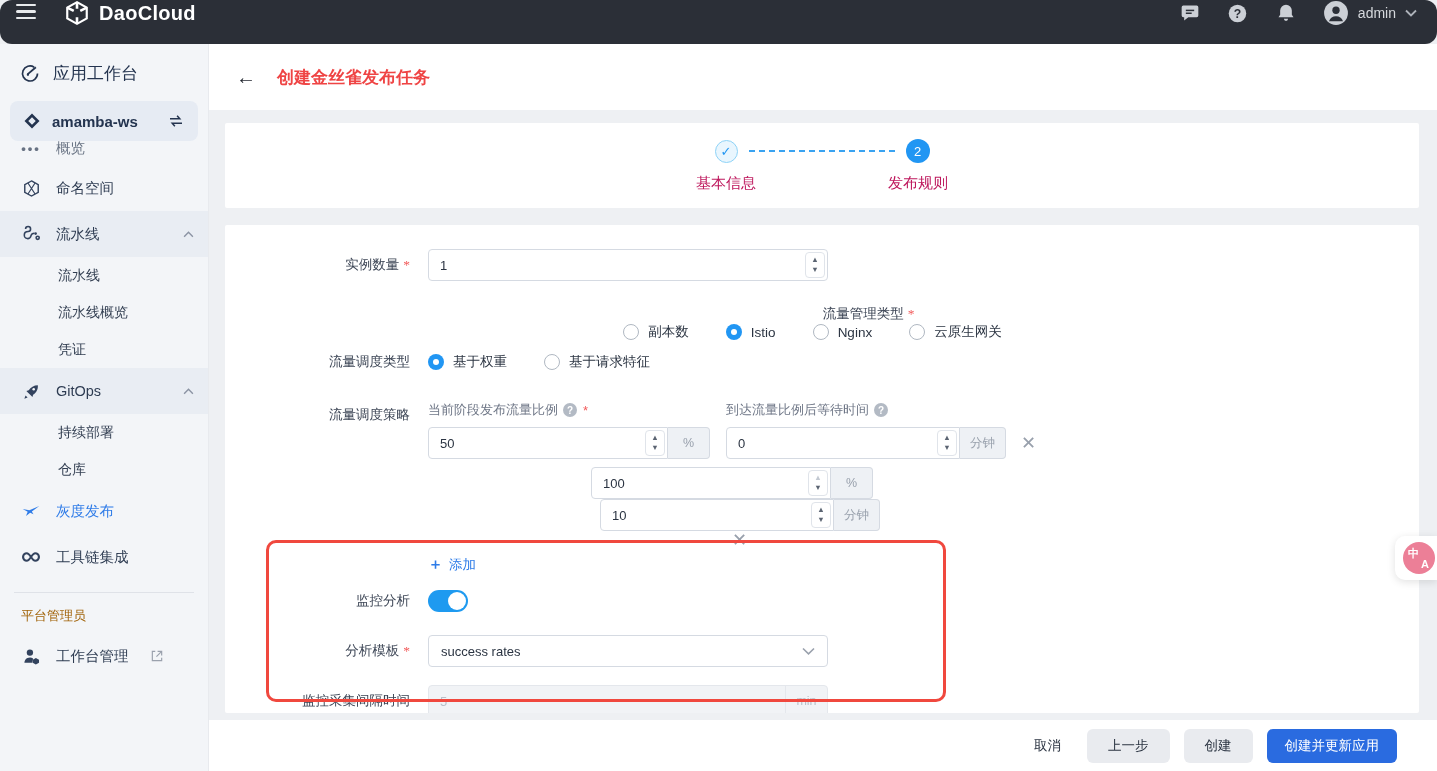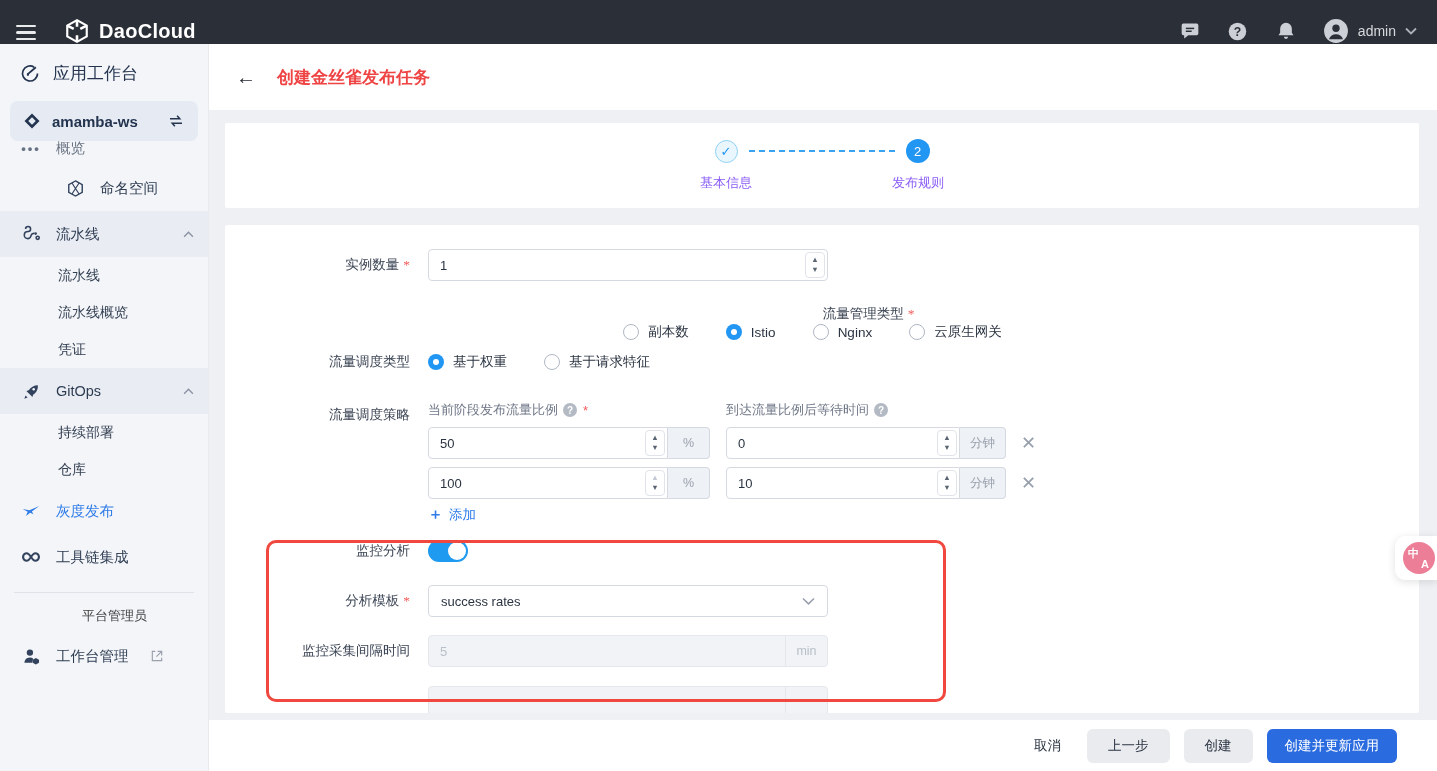--- a/index.html
+++ b/index.html
@@ -5,21 +5,21 @@
   * { box-sizing: border-box; }
   html,body { margin:0; padding:0; }
   body {
     width:1437px; height:771px; overflow:hidden;
     font-family:"Liberation Sans","DejaVu Sans",sans-serif;
     background:#eef0f3; color:#2b3442;
     -webkit-font-smoothing:antialiased;
   }
   
   .topbar { position:fixed; top:0; left:0; width:1437px; height:44px; background:#2b2f37;
-    display:flex; align-items:flex-end; z-index:50; }
+    display:flex; align-items:flex-start; z-index:50;border-radius:12px; }
   .hamburger { margin-left:16px; width:20px; cursor:pointer; }
   .hamburger span { display:block; height:2.4px; background:#e8eaec; border-radius:2px; margin:4px 0; }
   .brand { display:flex; align-items:center; gap:9px; margin-left:28px; }
   .brand-name { font-size:20px; font-weight:700; color:#fff; letter-spacing:.3px; }
   .topbar-right { margin-left:auto; display:flex; align-items:center; gap:26px; margin-right:20px; }
   .tb-icon { width:22px; height:22px; display:flex; align-items:center; justify-content:center; cursor:pointer; }
   .admin-group { display:flex; align-items:center; gap:9px; cursor:pointer; }
   .admin-name { color:#d6d9dd; font-size:14px; }
 
   
@@ -35,40 +35,40 @@
   .clip-inner { margin-top:-16px; }
   .nav-row { height:46px; display:flex; align-items:center; gap:15px; padding:0 14px 0 21px;
     font-size:14.5px; font-weight:500; color:#2e3c52; cursor:pointer; }
   .nav-ico { width:20px; display:flex; justify-content:center; flex:none; }
   .group-bg { background:#e9edf3; }
   .chev-up { margin-left:auto; display:flex; }
   .sub-row { height:37px; display:flex; align-items:center; padding-left:58px; font-size:14px;
     color:#333f52; cursor:pointer; }
   .row-active { color:#2f7ce8; }
   .sb-divider { height:1px; background:#dfe2e8; margin:12px 14px 4px 14px; }
-  .section-label { padding:10px 0 8px 21px; font-size:13px; color:#404040;text-align:center; }
+  .section-label { padding:10px 0 8px 21px; font-size:13px; color:#a16207; }
   .ext-ico { margin-left:6px; display:flex; }
   .dots { letter-spacing:2px; font-weight:700; color:#2e3c52; font-size:13px; }
 
   
   .main { margin-left:209px; margin-top:44px; width:1228px; }
   .page-header { height:66px; background:#fff; display:flex; align-items:center; padding-left:27px; gap:21px; }
   .back-arrow { font-size:20px; color:#1d222b; cursor:pointer; line-height:1; }
   .page-title { font-size:17px; font-weight:700; color:#ef4444; }
   .gap13 { height:13px; } .gap17 { height:17px; } .gap7 { height:7px; }
 
   .stepper-card { margin:0 18px 0 16px; height:85px; background:#fff; border-radius:2px;
     display:flex; flex-direction:column; align-items:center; justify-content:center; }
   .step-track { display:flex; align-items:center; }
   .step-done { width:23px; height:23px; border-radius:50%; background:#e9f6fe; border:1px solid #8ed3f7;
     color:#2196f3; display:flex; align-items:center; justify-content:center; font-size:13px; font-weight:700; }
   .step-dash { width:146px; border-top:2px dashed #3aa3f1; margin:0 11px; }
   .step-active { width:24px; height:24px; border-radius:50%; background:#2196f3; color:#fff;
     display:flex; align-items:center; justify-content:center; font-size:13px; }
-  .step-labels { position:relative; width:216px; height:18px; margin-top:11px; font-size:13px; color:#8b5cf6; }
+  .step-labels { position:relative; width:216px; height:18px; margin-top:11px; font-size:15px; color:#be185d; }
   .step-labels span { position:absolute; transform:translateX(-50%); white-space:nowrap; }
   .slb1 { left:12px; } .slb2 { left:204px; }
 
   .form-card { margin:0 18px 0 16px; height:488px; background:#fff; border-radius:2px;
     position:relative; overflow:hidden; padding-top:24px; }
   .form-row { display:flex; align-items:center; }
   .flabel { width:185px; flex:none; text-align:right; font-size:13.5px; color:#3c4555;font-family:Liberation Serif, serif; }
   .star { color:#f25a5a; margin-left:4px; }
   .fcontrol { margin-left:18px; display:flex; align-items:center; }
   .align-top { align-items:flex-start; } .align-top .flabel { padding-top:5px; }
@@ -228,21 +228,21 @@
 
   <div class="clip-row">
     <div class="clip-inner">
       <div class="nav-row">
         <span class="nav-ico dots">•••</span>
         <span>概览</span>
       </div>
     </div>
   </div>
 
-  <div class="nav-row" style="margin-top:6px;margin-left:44px;">
+  <div class="nav-row" style="margin-top:6px;">
     <span class="nav-ico">
       <svg width="19" height="19" viewBox="0 0 24 24" fill="none" stroke="#33435e" stroke-width="1.8">
         <path d="M12 2.5 L20.5 7.2 L20.5 16.8 L12 21.5 L3.5 16.8 L3.5 7.2 Z"></path>
         <path d="M7.5 5 L16.5 19 M16.5 5 L7.5 19" stroke-width="1.5"></path>
       </svg>
     </span>
     <span>命名空间</span>
   </div>
 
   <div class="nav-row group-bg">
@@ -437,21 +437,21 @@
               <div class="spin">
                   <i>▲</i>
                   <i>▼</i>
                 </div>
             </div>
             <div class="addon addon-min">分钟</div>
           </div>
           <span class="xbtn">✕</span>
         </div>
 
-        <div class="pol-row" style="margin-bottom:4px;">
+        <div class="pol-row" style="margin-bottom:4px;flex-direction:column;">
           <div class="igroup">
             <div class="input-wrap">
               <input class="tinput" value="100" style="">
               <div class="spin">
                   <i class="dim">▲</i>
                   <i>▼</i>
                 </div>
             </div>
             <div class="addon addon-pct">%</div>
           </div>

